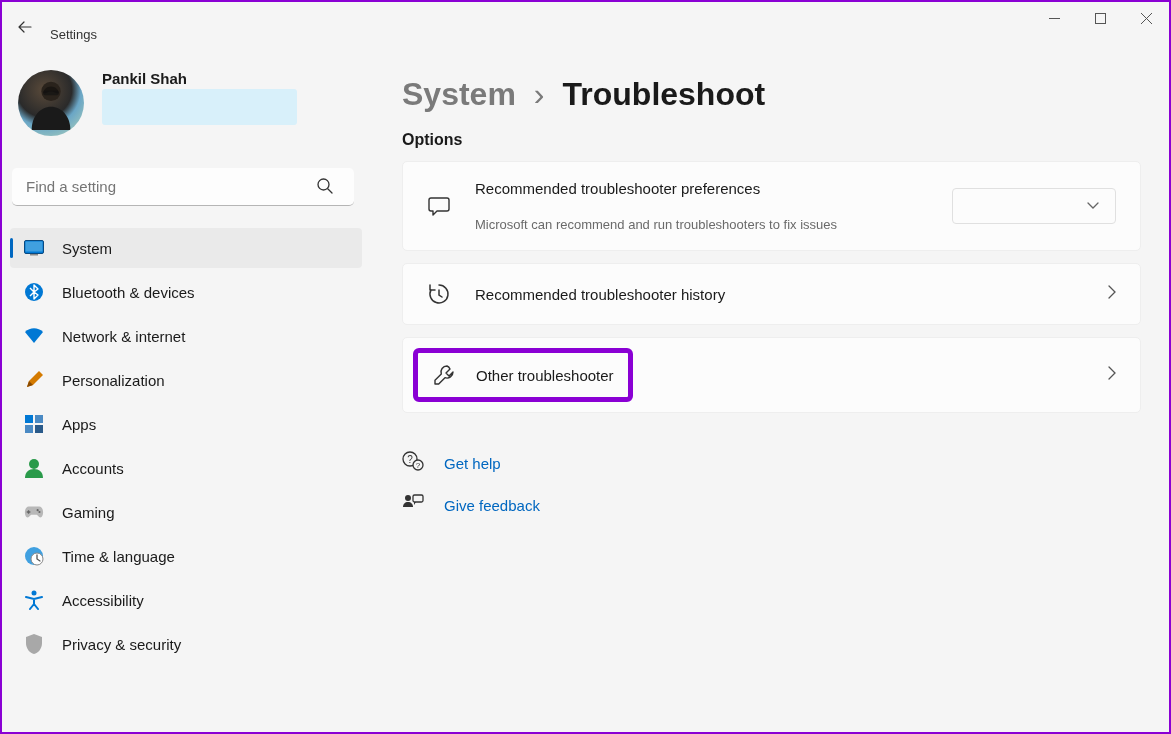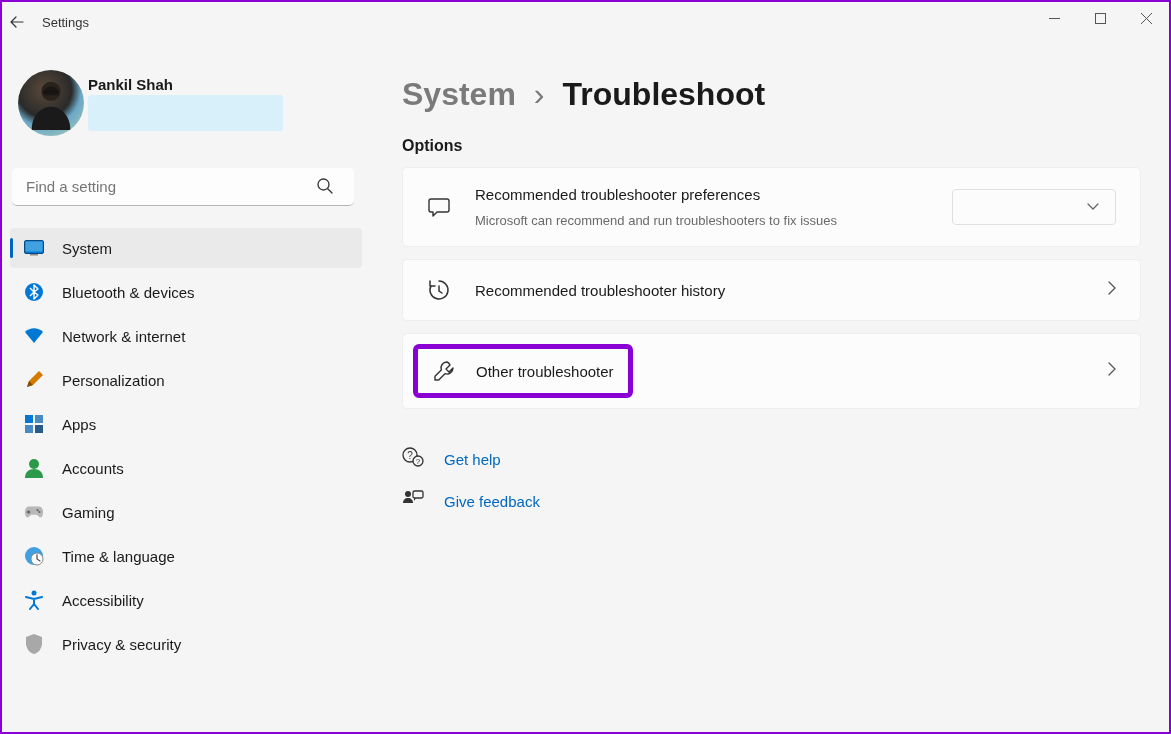--- a/index.html
+++ b/index.html
@@ -1,47 +1,47 @@
 <!DOCTYPE html>
 <html><head>
 <meta charset="utf-8">
 <style>
 * { box-sizing: border-box; margin: 0; padding: 0; }
 body { font-family: "Segoe UI", -apple-system, sans-serif; background: #f5f5f5; color: #1a1a1a; width: 1171px; height: 734px; overflow: hidden; border: 2px solid #8a00d4; position: relative; }
-.titlebar { display: flex; align-items: center; height: 40px; padding: 0 0; }
+.titlebar { display: flex; align-items: flex-end; height: 40px; padding: 0 8px; }
 .titlebar .back { width: 30px; height: 30px; display: flex; align-items: center; justify-content: center; cursor: pointer; margin-right: 10px; }
 .titlebar .title { font-size: 13px; color: #333; }
 .window-controls { position: absolute; top: 0; right: 0; display: flex; }
 .window-controls .wc { width: 46px; height: 32px; display: flex; align-items: center; justify-content: center; cursor: pointer; color: #555; }
 .layout { display: flex; height: calc(100% - 40px); }
 .sidebar { width: 360px; padding: 0 0 0 8px; }
-.profile { display: flex; align-items: center; padding: 28px 12px 18px 8px; gap: 4px; }
+.profile { display: flex; align-items: flex-start; padding: 28px 12px 18px 8px; gap: 18px; }
 .avatar { width: 66px; height: 66px; border-radius: 50%; background: radial-gradient(circle at 40% 30%, #5a4a3a 0%, #2a2a2a 45%, #6aa6c6 60%, #b8d8b8 100%); display: flex; align-items: center; justify-content: center; overflow: hidden; }
 .avatar svg { width: 58px; height: 58px; }
 .profile-text { display: flex; flex-direction: column; }
 .profile-name { font-weight: 600; font-size: 15px; }
 .profile-sub { background: #d8f0fa; width: 195px; height: 36px; border-radius: 3px; margin-top: 2px; }
 .search { margin: 14px 8px 14px 2px; position: relative; }
 .search input { width: 100%; height: 38px; border: none; border-bottom: 1px solid #b5b5b5; border-radius: 5px; background: #fdfdfd; padding: 0 42px 0 14px; font-size: 15px; outline: none; }
 .search .mag { position: absolute; right: 20px; top: 9px; color: #444; }
 .nav { display: flex; flex-direction: column; gap: 4px; margin-top: 22px; }
 .nav-item { display: flex; align-items: center; height: 40px; padding: 0 14px; border-radius: 4px; cursor: pointer; gap: 18px; font-size: 15px; position: relative; }
 .nav-item.active { background: #eaeaea; }
 .nav-item.active::before { content: ""; position: absolute; left: 0; top: 10px; bottom: 10px; width: 3px; background: #0067c0; border-radius: 2px; }
 .nav-icon { width: 20px; height: 20px; display: flex; align-items: center; justify-content: center; }
 .content { flex: 1; padding: 34px 28px 0 40px; overflow: auto; }
 .breadcrumb { display: flex; align-items: baseline; gap: 18px; font-size: 32px; font-weight: 600; }
 .breadcrumb .parent { color: #7a7a7a; cursor: pointer; }
 .breadcrumb .sep { color: #7a7a7a; font-weight: 400; }
-.section-head { font-size: 16px; font-weight: 600; margin-top: 24px; }
+.section-head { font-size: 16px; font-weight: 600; margin-top: 18px; }
 .card { background: #fcfcfc; border: 1px solid #eee; border-radius: 5px; margin-top: 12px; padding: 18px 24px; display: flex; align-items: center; gap: 24px; cursor: pointer; }
 .card .lead-icon { width: 24px; color: #333; flex-shrink: 0; display: flex; }
 .card .body { flex: 1; }
 .card .title { font-size: 15px; }
-.card .sub { font-size: 13px; color: #6a6a6a; margin-top: 10px; }
+.card .sub { font-size: 13px; color: #6a6a6a; margin-top: 20px; }
 .card .dropdown { width: 164px; height: 36px; border: 1px solid #e0e0e0; border-radius: 4px; display: flex; align-items: center; justify-content: flex-end; padding: 0 16px; color: #666; }
 .card .chev { color: #555; }
 .highlight { border: 5px solid #8a00d4; border-radius: 6px; padding: 10px 14px; display: flex; align-items: center; gap: 20px; margin: -4px -4px -4px -8px; }
 .card.card-other { padding: 14px 24px 14px 18px; }
 .links { margin-top: 38px; display: flex; flex-direction: column; gap: 18px; }
 .link-row { display: flex; align-items: center; gap: 22px; }
 .link-row .lico { width: 20px; color: #333; }
 .link-row a { color: #0067c0; font-size: 15px; text-decoration: none; cursor: pointer; }
 </style>
 </head>

